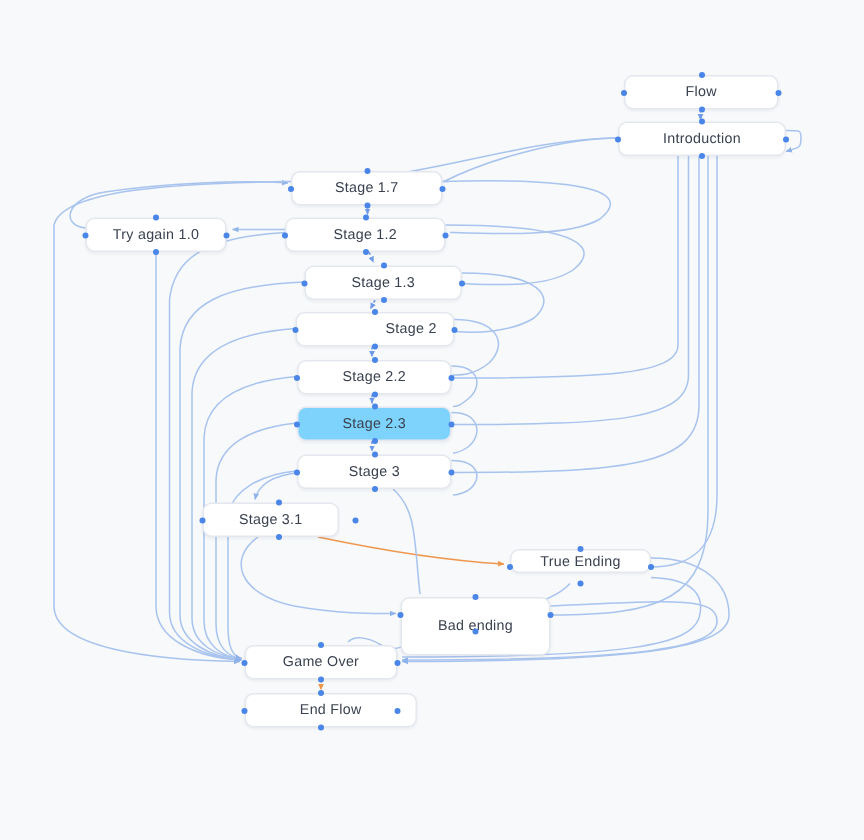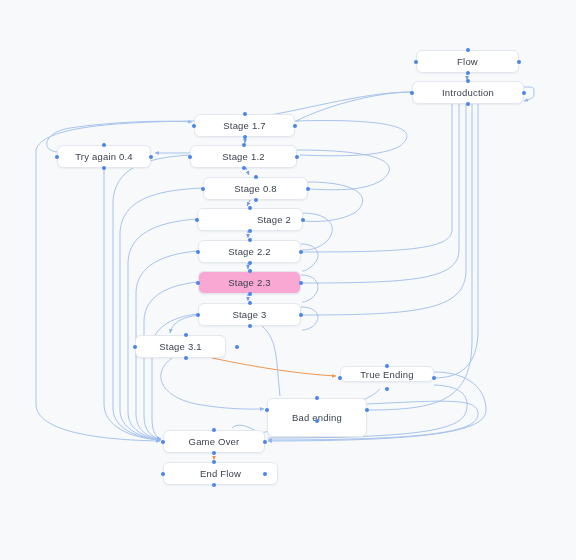--- a/index.html
+++ b/index.html
@@ -155,55 +155,55 @@
       <div class="handle" style="left: 410px; top: 90.5px; background: rgb(74, 134, 232);"></div>
       <div class="handle" style="left: 522px; top: 90.5px; background: rgb(74, 134, 232);"></div>
       <div class="node" style="left: 194px; top: 114px; width: 101px; height: 23px; background: rgb(255, 255, 255); border-color: rgb(228, 232, 238);">
         <span class="node-label">Stage 1.7</span>
       </div>
       <div class="handle" style="left: 242.5px; top: 112px; background: rgb(74, 134, 232);"></div>
       <div class="handle" style="left: 242.5px; top: 135px; background: rgb(74, 134, 232);"></div>
       <div class="handle" style="left: 192px; top: 123.5px; background: rgb(74, 134, 232);"></div>
       <div class="handle" style="left: 293px; top: 123.5px; background: rgb(74, 134, 232);"></div>
       <div class="node" style="left: 57px; top: 145px; width: 94px; height: 23px; background: rgb(255, 255, 255); border-color: rgb(228, 232, 238);">
-        <span class="node-label">Try again 0.4</span>
+        <span class="node-label">Try again 1.0</span>
       </div>
       <div class="handle" style="left: 102px; top: 143px; background: rgb(74, 134, 232);"></div>
       <div class="handle" style="left: 102px; top: 166px; background: rgb(74, 134, 232);"></div>
       <div class="handle" style="left: 55px; top: 154.5px; background: rgb(74, 134, 232);"></div>
       <div class="handle" style="left: 149px; top: 154.5px; background: rgb(74, 134, 232);"></div>
       <div class="node" style="left: 190px; top: 145px; width: 107px; height: 23px; background: rgb(255, 255, 255); border-color: rgb(228, 232, 238);">
         <span class="node-label">Stage 1.2</span>
       </div>
       <div class="handle" style="left: 241.5px; top: 143px; background: rgb(74, 134, 232);"></div>
       <div class="handle" style="left: 241.5px; top: 166px; background: rgb(74, 134, 232);"></div>
       <div class="handle" style="left: 188px; top: 154.5px; background: rgb(74, 134, 232);"></div>
       <div class="handle" style="left: 295px; top: 154.5px; background: rgb(74, 134, 232);"></div>
       <div class="node" style="left: 203px; top: 177px; width: 105px; height: 23px; background: rgb(255, 255, 255); border-color: rgb(228, 232, 238);">
-        <span class="node-label">Stage 0.8</span>
+        <span class="node-label">Stage 1.3</span>
       </div>
       <div class="handle" style="left: 253.5px; top: 175px; background: rgb(74, 134, 232);"></div>
       <div class="handle" style="left: 253.5px; top: 198px; background: rgb(74, 134, 232);"></div>
       <div class="handle" style="left: 201px; top: 186.5px; background: rgb(74, 134, 232);"></div>
       <div class="handle" style="left: 306px; top: 186.5px; background: rgb(74, 134, 232);"></div>
       <div class="node" style="left: 197px; top: 208px; width: 106px; height: 23px; background: rgb(255, 255, 255); border-color: rgb(228, 232, 238); padding-left: 48px;">
         <span class="node-label">Stage 2</span>
       </div>
       <div class="handle" style="left: 248px; top: 206px; background: rgb(74, 134, 232);"></div>
       <div class="handle" style="left: 248px; top: 229px; background: rgb(74, 134, 232);"></div>
       <div class="handle" style="left: 195px; top: 217.5px; background: rgb(74, 134, 232);"></div>
       <div class="handle" style="left: 301px; top: 217.5px; background: rgb(74, 134, 232);"></div>
       <div class="node" style="left: 198px; top: 240px; width: 103px; height: 23px; background: rgb(255, 255, 255); border-color: rgb(228, 232, 238);">
         <span class="node-label">Stage 2.2</span>
       </div>
       <div class="handle" style="left: 247.5px; top: 238px; background: rgb(74, 134, 232);"></div>
       <div class="handle" style="left: 247.5px; top: 261px; background: rgb(74, 134, 232);"></div>
       <div class="handle" style="left: 196px; top: 249.5px; background: rgb(74, 134, 232);"></div>
       <div class="handle" style="left: 299px; top: 249.5px; background: rgb(74, 134, 232);"></div>
-      <div class="node" style="left: 198px; top: 271px; width: 103px; height: 23px; background: #f9a8d4; border-color: rgb(228, 232, 238); justify-content: center;">
+      <div class="node" style="left: 198px; top: 271px; width: 103px; height: 23px; background: #7dd3fc; border-color: rgb(228, 232, 238); justify-content: center;">
         <span class="node-label">Stage 2.3</span>
       </div>
       <div class="handle" style="left: 247.5px; top: 269px; background: rgb(74, 134, 232);"></div>
       <div class="handle" style="left: 247.5px; top: 292px; background: rgb(74, 134, 232);"></div>
       <div class="handle" style="left: 196px; top: 280.5px; background: rgb(74, 134, 232);"></div>
       <div class="handle" style="left: 299px; top: 280.5px; background: rgb(74, 134, 232);"></div>
       <div class="node" style="left: 198px; top: 303px; width: 103px; height: 23px; background: rgb(255, 255, 255); border-color: rgb(228, 232, 238);">
         <span class="node-label">Stage 3</span>
       </div>
       <div class="handle" style="left: 247.5px; top: 301px; background: rgb(74, 134, 232);"></div>

